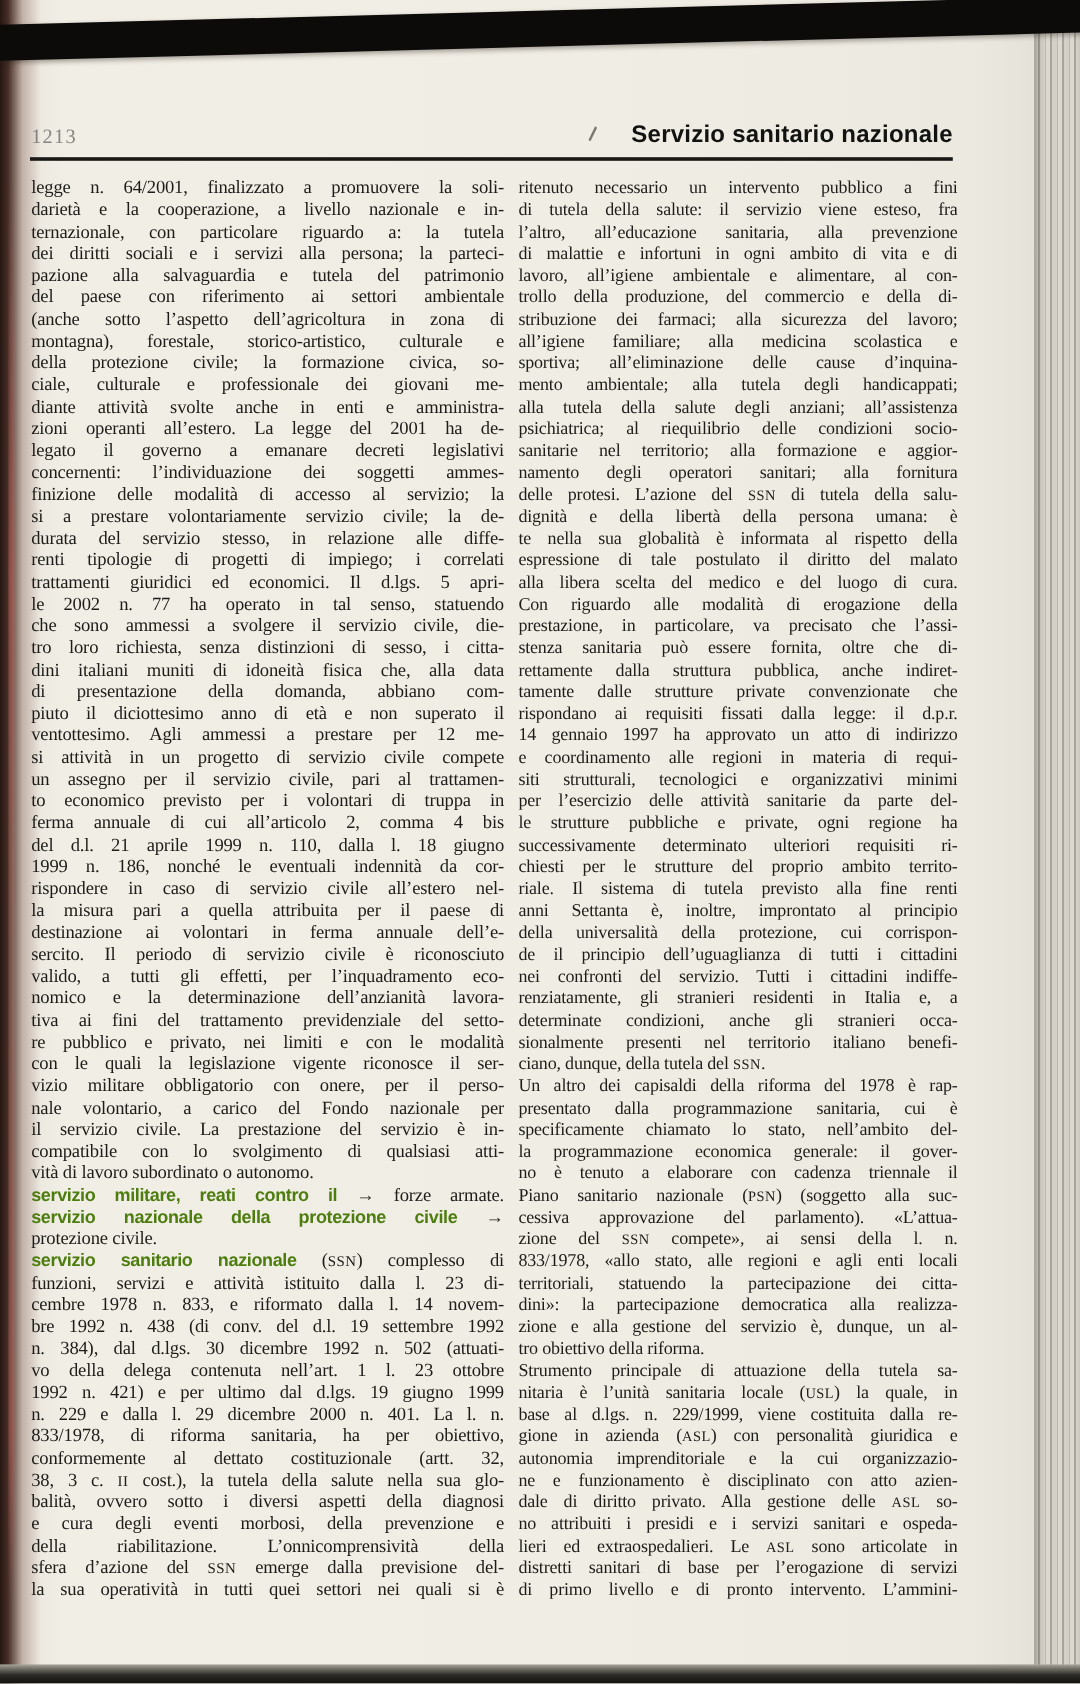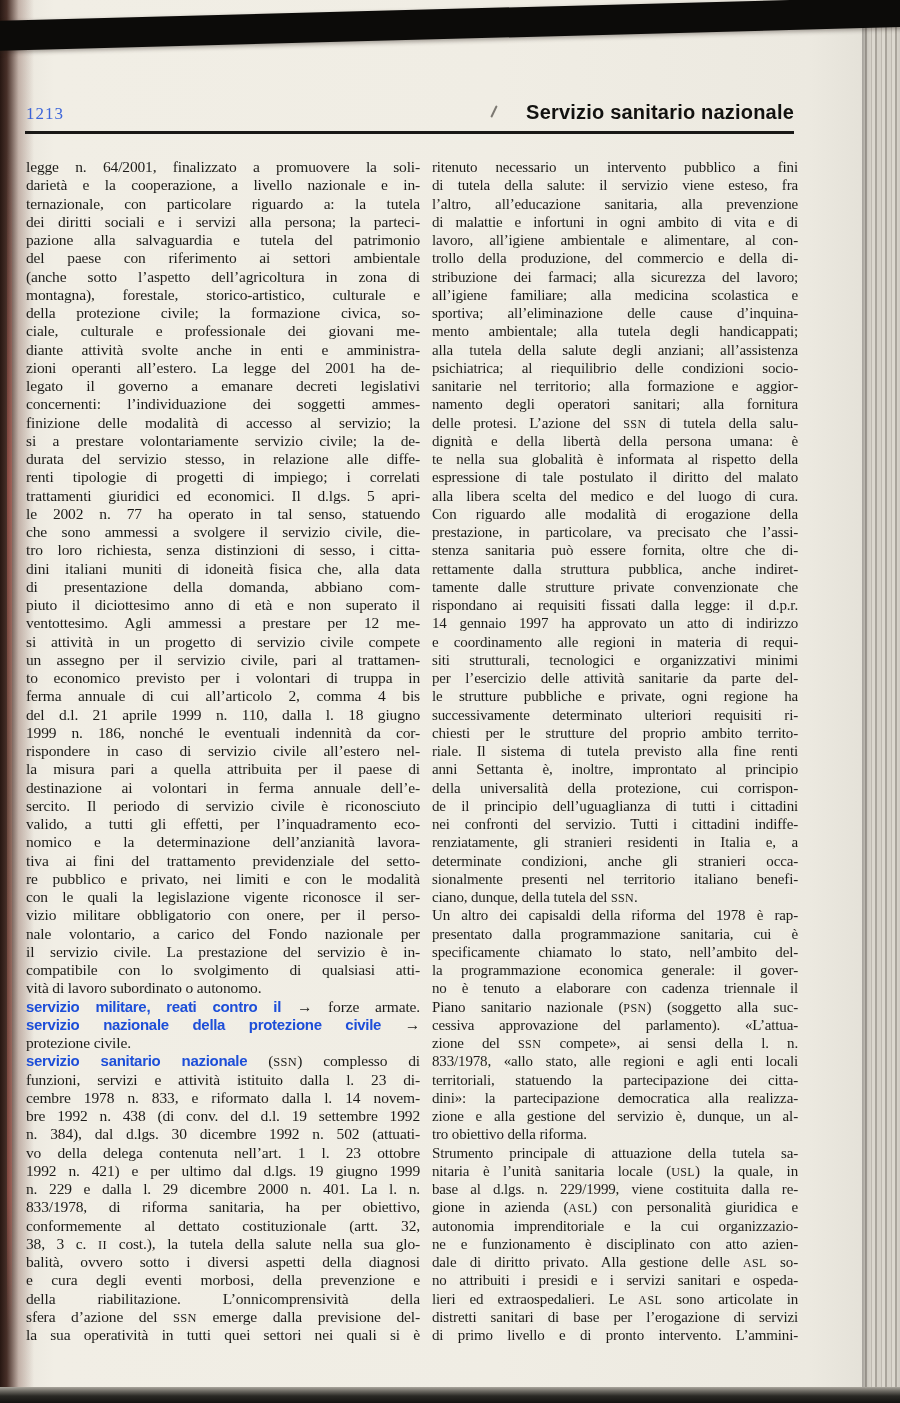--- a/index.html
+++ b/index.html
@@ -36,35 +36,35 @@
   }
   .pen-mark{
     position:absolute;left:493px;top:105px;width:2px;height:13px;
     background:#55524c;transform:rotate(26deg);opacity:.75;border-radius:1px;
   }
   
   .header-row{
     position:absolute;left:26px;top:101px;width:768px;
     display:flex;justify-content:space-between;align-items:flex-end;
   }
-  .page-num{font:400 17px "Liberation Serif",serif;color:#1d4ed8;letter-spacing:1px;opacity:.85}
+  .page-num{font:400 17px "Liberation Serif",serif;color:#737373;letter-spacing:1px;opacity:.85}
   .running-title{font:700 20px "Liberation Sans",sans-serif;color:#121210;letter-spacing:.2px}
   .header-rule{position:absolute;left:25px;top:131px;width:769px;height:3px;background:#191816}
   
-  .columns{position:absolute;left:26px;top:158px;width:768px;display:flex;gap:12px;color:#1d1c19}
+  .columns{position:absolute;left:26px;top:148px;width:768px;display:flex;gap:12px;color:#1d1c19}
   .col{flex:0 0 auto}
   .col-left{width:394px}
   .col-right{width:366px}
   .line{
     height:18.25px;line-height:18.25px;font-size:15.5px;letter-spacing:-0.15px;
     text-align:justify;text-align-last:justify;overflow:hidden;
   }
   .col-right .line{font-size:15px}
   .line.endline{text-align:right;text-align-last:left}
-  .hw{font-family:"Liberation Sans",sans-serif;font-weight:700;font-size:15px;letter-spacing:-0.3px;color:#1d4ed8}
+  .hw{font-family:"Liberation Sans",sans-serif;font-weight:700;font-size:15px;letter-spacing:-0.3px;color:#4d7c0f}
   .sc{font-size:80%;letter-spacing:.4px;text-transform:uppercase}
 </style>
 </head>
 <body>
 
 <div class="page-bg"></div>
 
 <div class="right-stack"></div>
 <div class="left-edge"></div>
 <div class="left-streak"></div>

